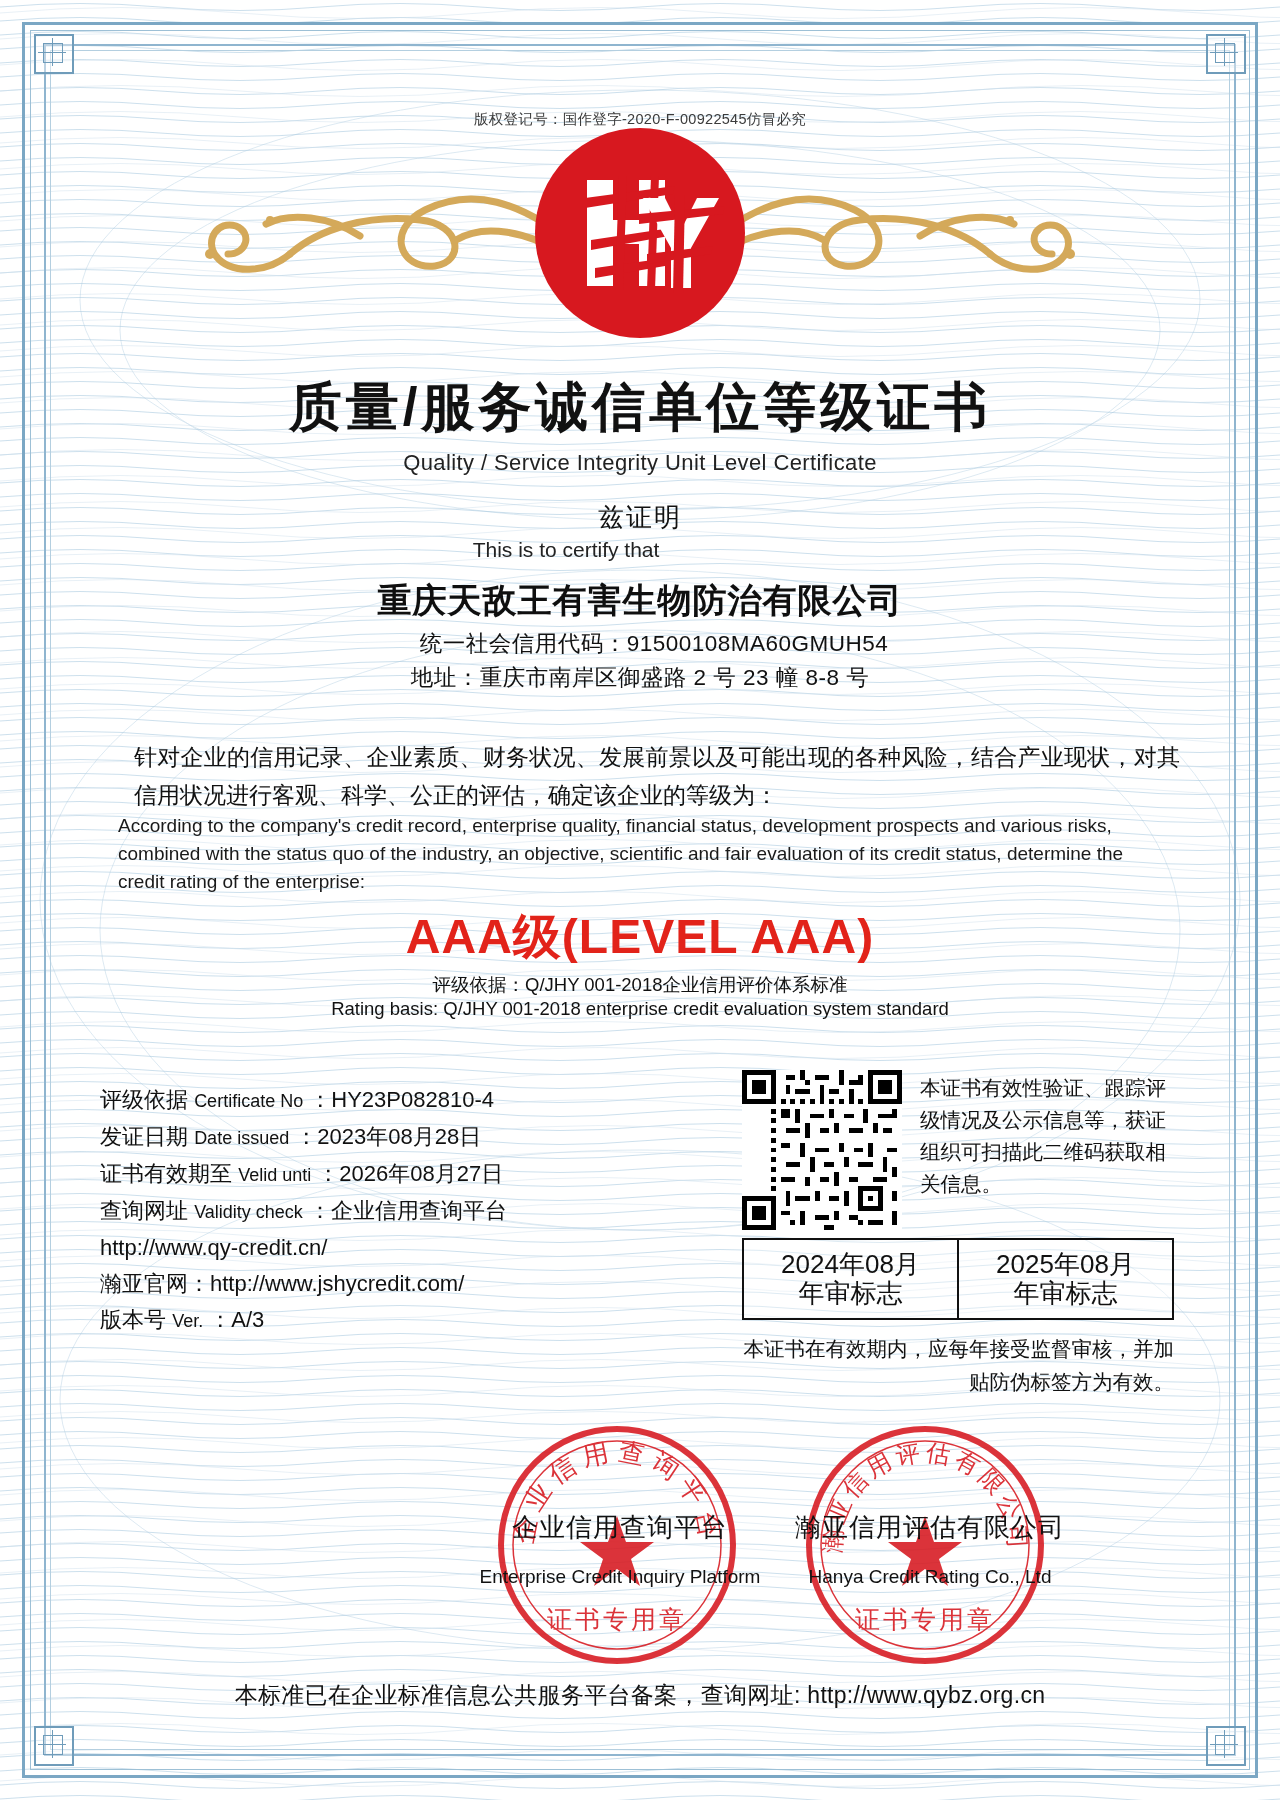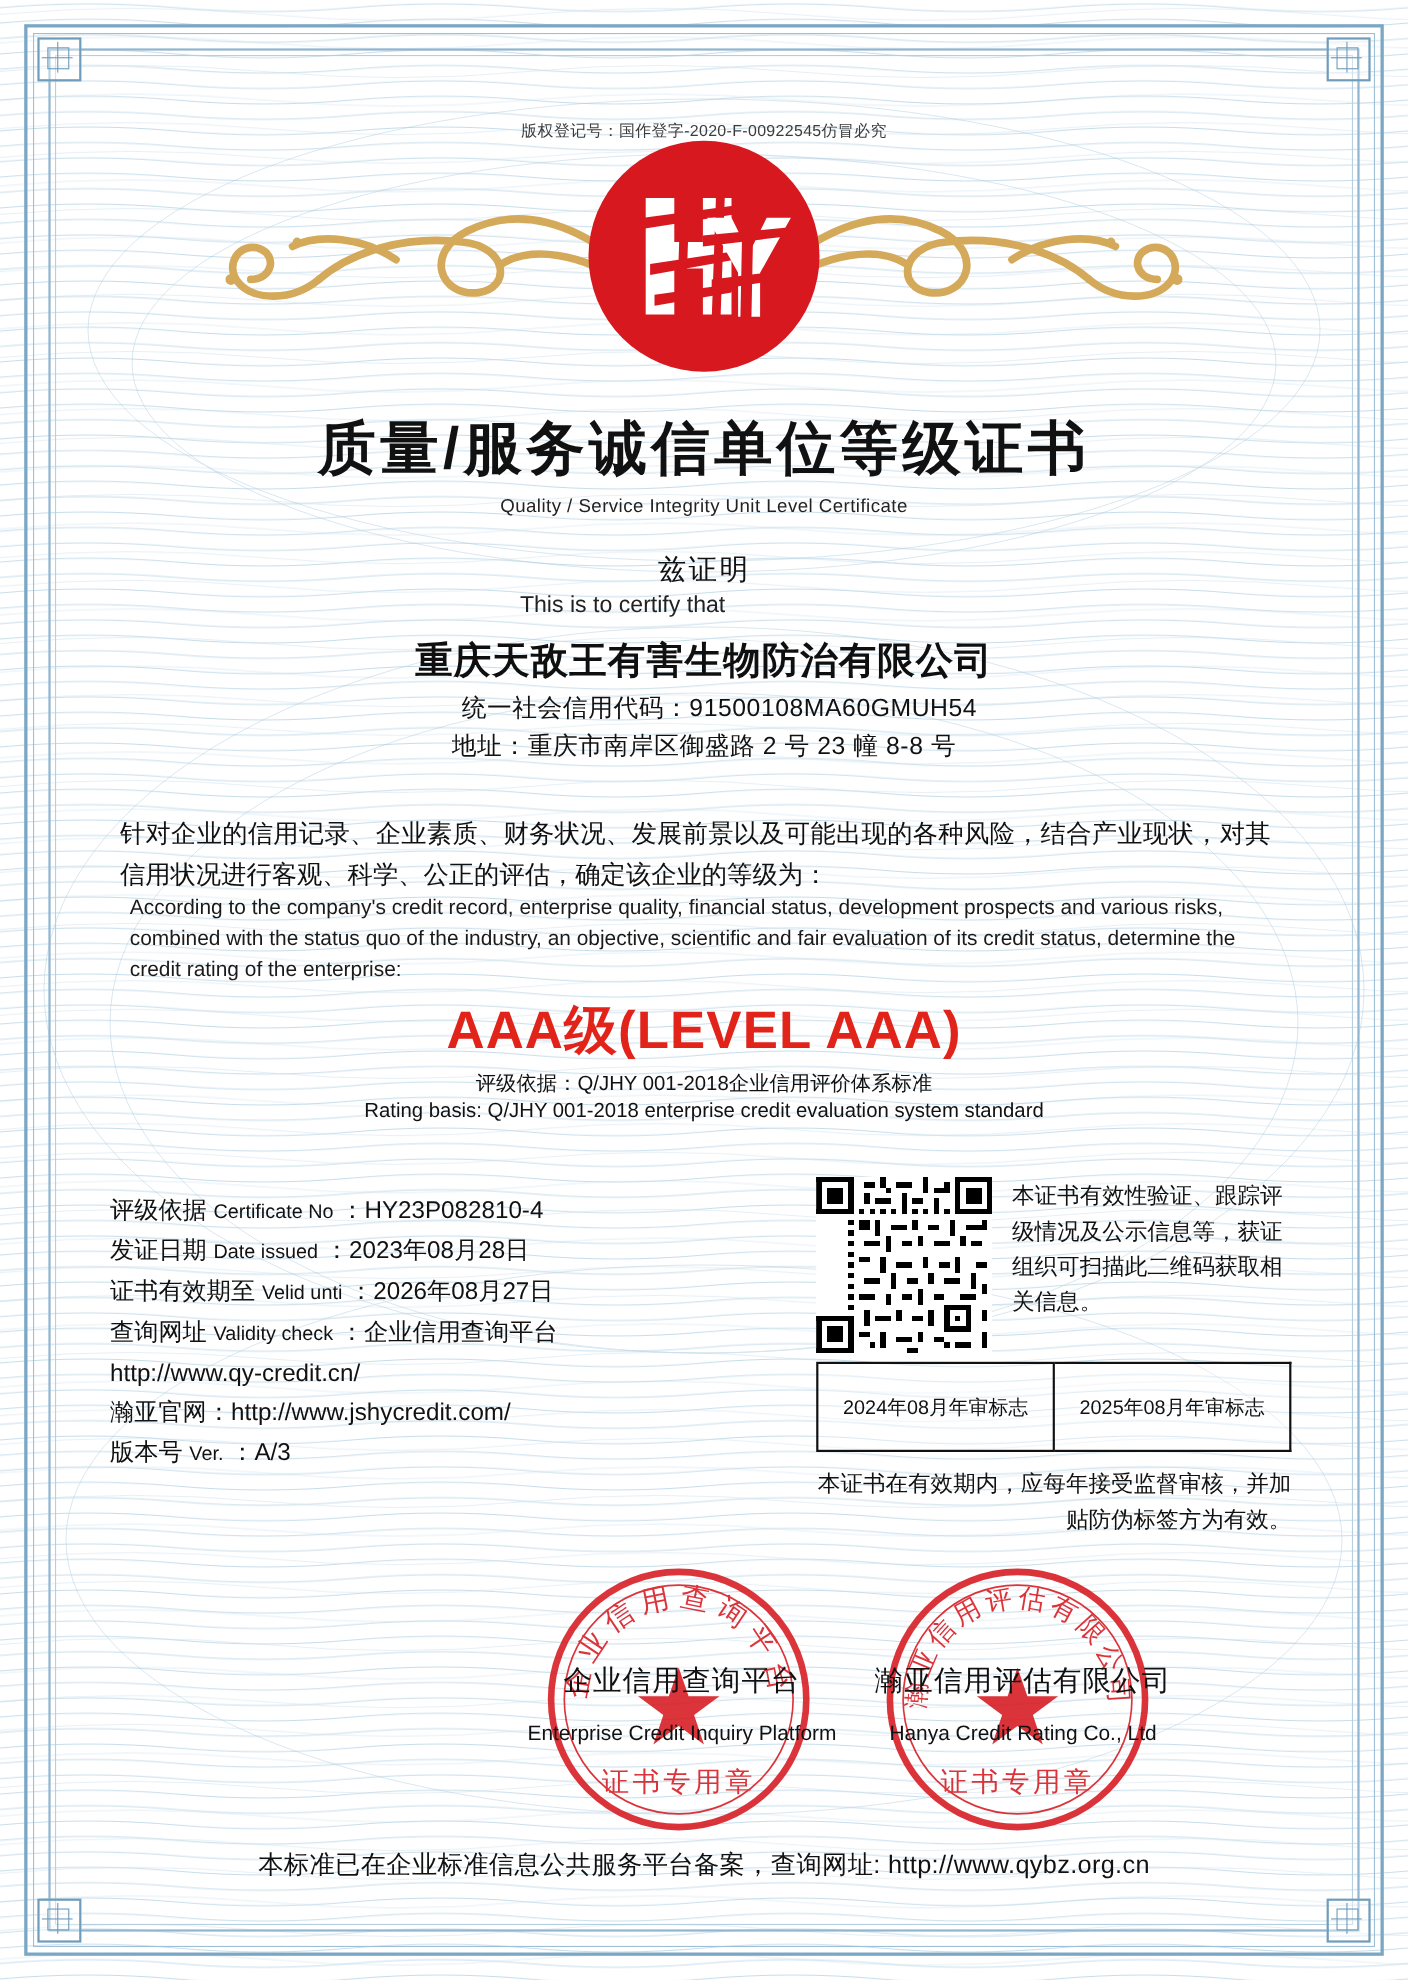--- a/index.html
+++ b/index.html
@@ -155,21 +155,21 @@
     font-weight: bold;
     color: #111;
     letter-spacing: 4px;
   }
   .title-en {
     position: absolute;
     top: 450px;
     left: 0;
     width: 1280px;
     text-align: center;
-    font-size: 17px;
+    font-size: 22px;
     color: #222;
     letter-spacing: 0.4px;
   }
 
   .certify-cn {
     position: absolute;
     top: 500px;
     left: 0; width: 1280px;
     text-align: center;
     font-size: 26px;
@@ -211,21 +211,21 @@
     left: 0; width: 1280px;
     text-align: center;
     font-size: 22.5px;
     color: #111;
     letter-spacing: 0.5px;
   }
 
   .body-cn {
     position: absolute;
     top: 738px;
-    left: 109px;
+    left: 134px;
     width: 1046px;
     font-size: 23px;
     line-height: 38px;
     color: #111;
     text-align: justify;
   }
   .body-en {
     position: absolute;
     top: 812px;
     left: 118px;
@@ -303,24 +303,24 @@
     top: 1238px;
     left: 742px;
     width: 432px;
     height: 82px;
     display: flex;
   }
   .annual-box {
     flex: 1;
     border: 2px solid #111;
     display: flex;
-    flex-direction: row;
+    flex-direction: column;
     align-items: center;
     justify-content: center;
-    font-size: 18px;
+    font-size: 26px;
     line-height: 29px;
     color: #111;
     background: rgba(255,255,255,0.35);
   }
   .annual-box + .annual-box { border-left: none; }
 
   .annual-note {
     position: absolute;
     top: 1332px;
     left: 742px;

